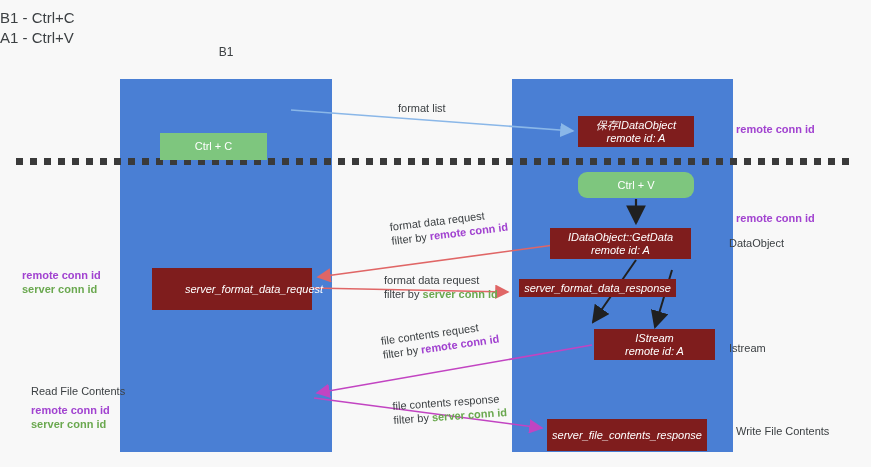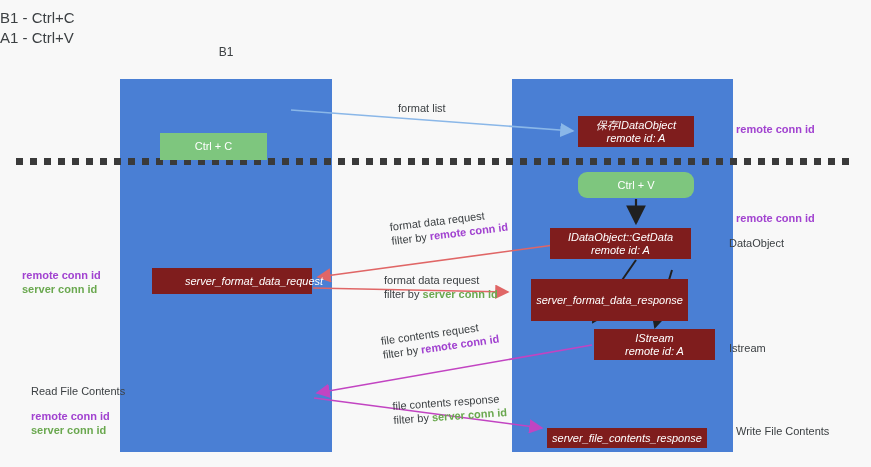--- a/index.html
+++ b/index.html
@@ -44,25 +44,25 @@
     text-align:center;color:#ffffff;font-size:11px;line-height:13px;
     box-sizing:border-box;padding:2px 4px;
   }
   .green{background:#7ec67e;}
   .orange{background:#7f1d1d;font-style:italic;}
 
   #n-ctrlc{left:160px;top:97px;width:107px;height:27px;margin-top:36px;}
   #n-save{left:578px;top:116px;width:116px;height:31px;}
   #n-ctrlv{left:578px;top:172px;width:116px;height:26px;border-radius:9px;}
   #n-getdata{left:550px;top:228px;width:141px;height:31px;}
-  #n-sfdreq{left:152px;top:268px;width:160px;height:26px;padding-left:48px;}
-  #n-sfdres{left:531px;top:279px;width:157px;height:42px;}
+  #n-sfdreq{left:152px;top:268px;width:160px;height:42px;padding-left:48px;}
+  #n-sfdres{left:519px;top:279px;width:157px;height:18px;}
   #n-istream{left:594px;top:329px;width:121px;height:31px;}
   #n-sfcreq{left:152px;top:384px;width:159px;height:26px;}
-  #n-sfcres{left:547px;top:428px;width:160px;height:20px;}
+  #n-sfcres{left:547px;top:419px;width:160px;height:32px;}
 
   
   .side{font-size:11px;line-height:14px;}
   .purple{color:#a142d0;font-weight:bold;}
   .green-t{color:#6aa84f;font-weight:bold;}
   .plain{color:#3c4043;text-align:right;}
 
   #lab-r1{left:736px;top:122px;}
   #lab-r2{left:736px;top:211px;}
   #lab-r3{left:729px;top:236px;}
@@ -199,18 +199,18 @@
   <div id="lab-r3" class="abs side plain">DataObject</div>
   <div id="lab-r4" class="abs side plain">Istream</div>
   <div id="lab-r5" class="abs side plain">Write File Contents</div>
 
   <div id="lab-l1" class="abs side">
     <div class="purple">remote conn id</div>
     <div class="green-t">server conn id</div>
   </div>
 
   <div id="lab-l2" class="abs side">
-    <div class="plain" style="margin-bottom:11px">Read File Contents</div>
+    <div class="plain" style="margin-bottom:5px">Read File Contents</div>
     <div class="purple">remote conn id</div>
     <div class="green-t">server conn id</div>
   </div>
 
 </div>
 
 </body></html>

